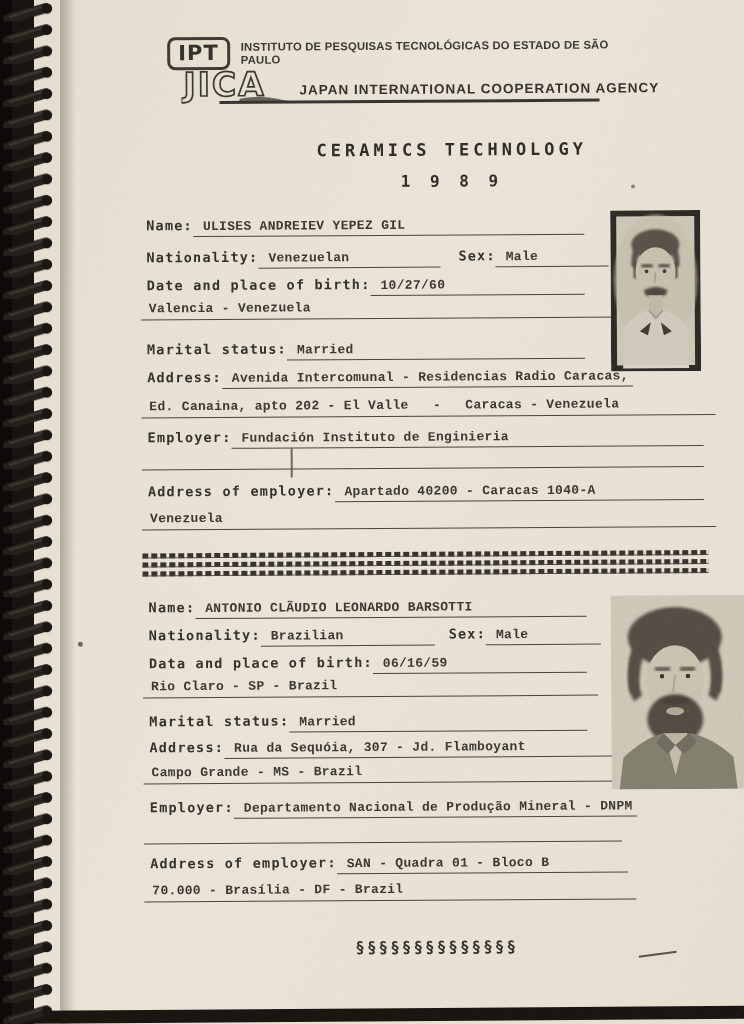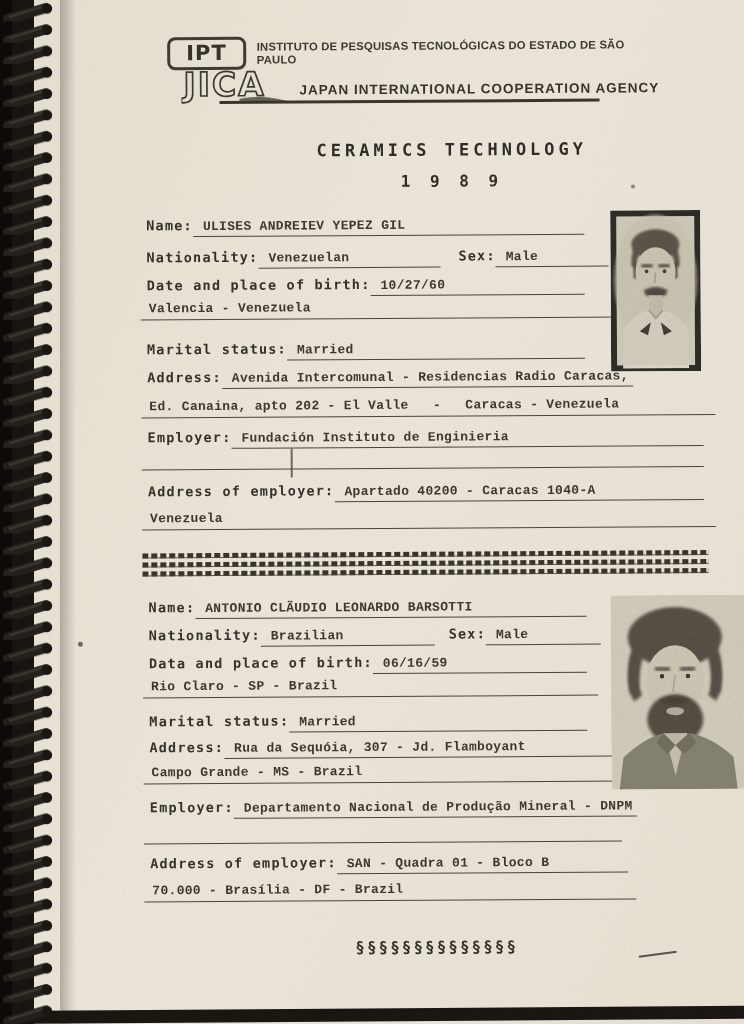--- a/index.html
+++ b/index.html
@@ -4,21 +4,21 @@
 <style>
   html,body{margin:0;padding:0;}
   body{width:744px;height:1024px;overflow:hidden;position:relative;
        background:#e9e4d6;font-family:"Liberation Mono",monospace;}
   .page{position:absolute;inset:0;
         background:linear-gradient(110deg,#e5e0d1 0%,#ece7da 45%,#e7e2d4 100%);}
   .content{position:absolute;inset:0;transform:rotate(-0.35deg);z-index:2;}
 
   
   .ipt-row{position:absolute;left:170px;top:36px;display:flex;align-items:center;gap:11px;}
-  .ipt-logo{border:3px solid #3e3a33;border-radius:8px;padding:1px 16px 2px;
+  .ipt-logo{border:3px solid #3e3a33;border-radius:8px;padding:1px 8px 2px;
             font-family:"DejaVu Sans",sans-serif;font-weight:bold;font-size:21px;
             letter-spacing:1px;color:#33302a;}
   .ipt-text{width:378px;font-family:"Liberation Sans",sans-serif;font-weight:bold;
             font-size:11.3px;letter-spacing:0.2px;color:#3b3831;line-height:1.15;}
   .jica-row{position:absolute;left:184px;top:62px;display:flex;align-items:flex-end;gap:6px;}
   .jica-text{font-family:"Liberation Sans",sans-serif;font-weight:bold;font-size:13.5px;
              letter-spacing:1px;color:#34312b;padding-bottom:7px;}
   .jica-underline{position:absolute;left:222px;top:100px;width:380px;height:2.5px;
                   background:#36332d;}
 

